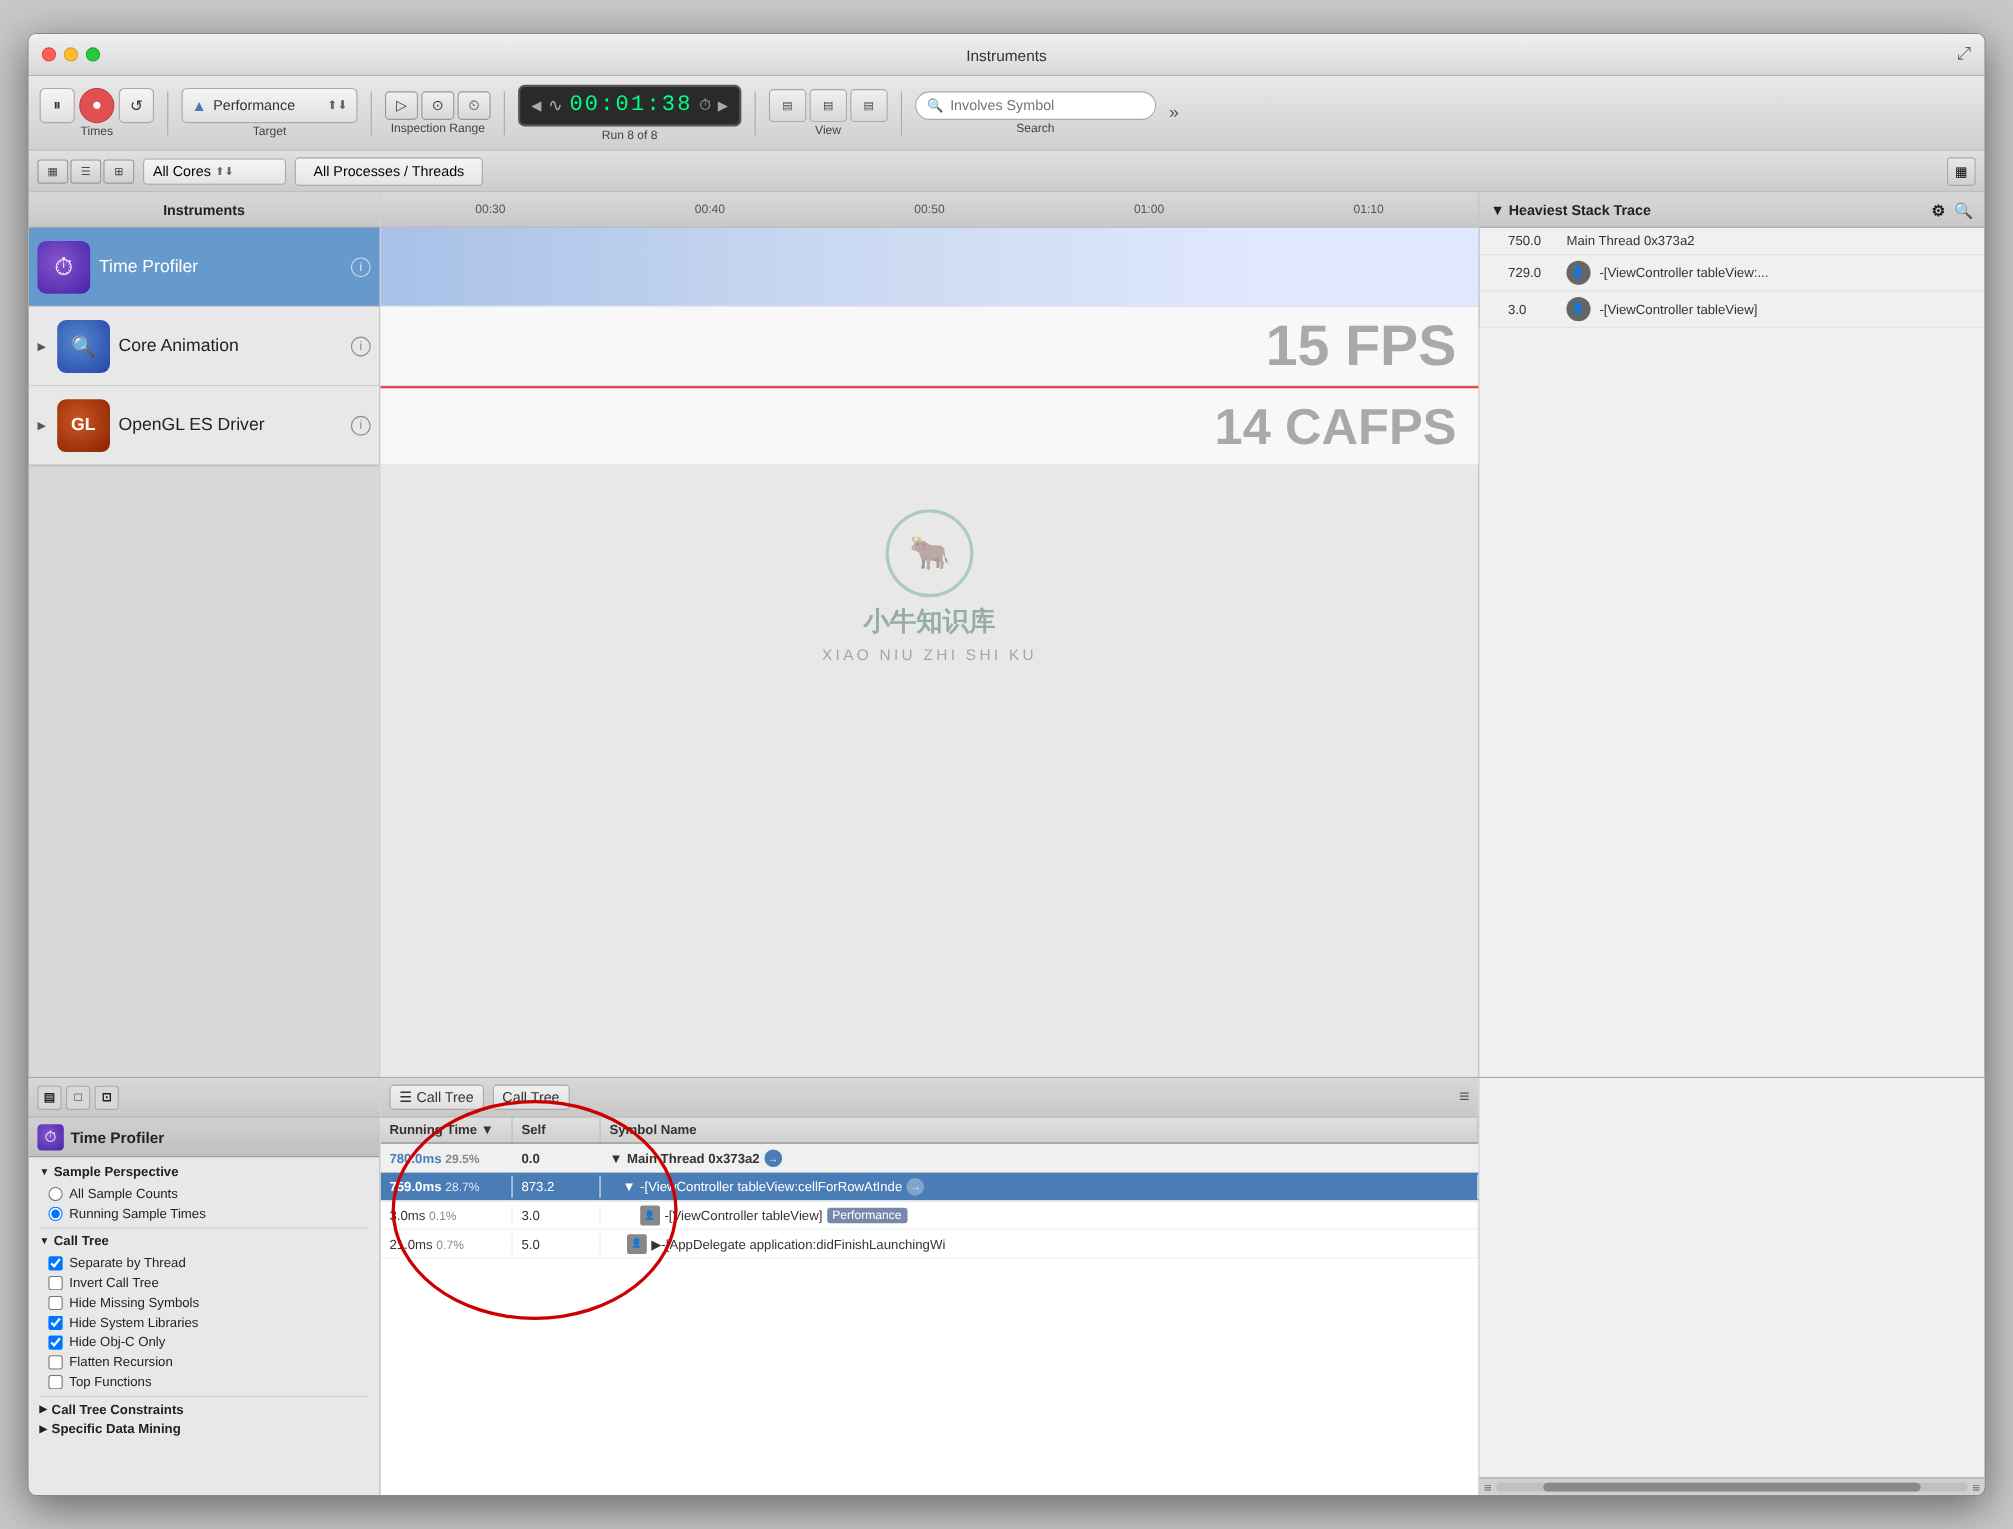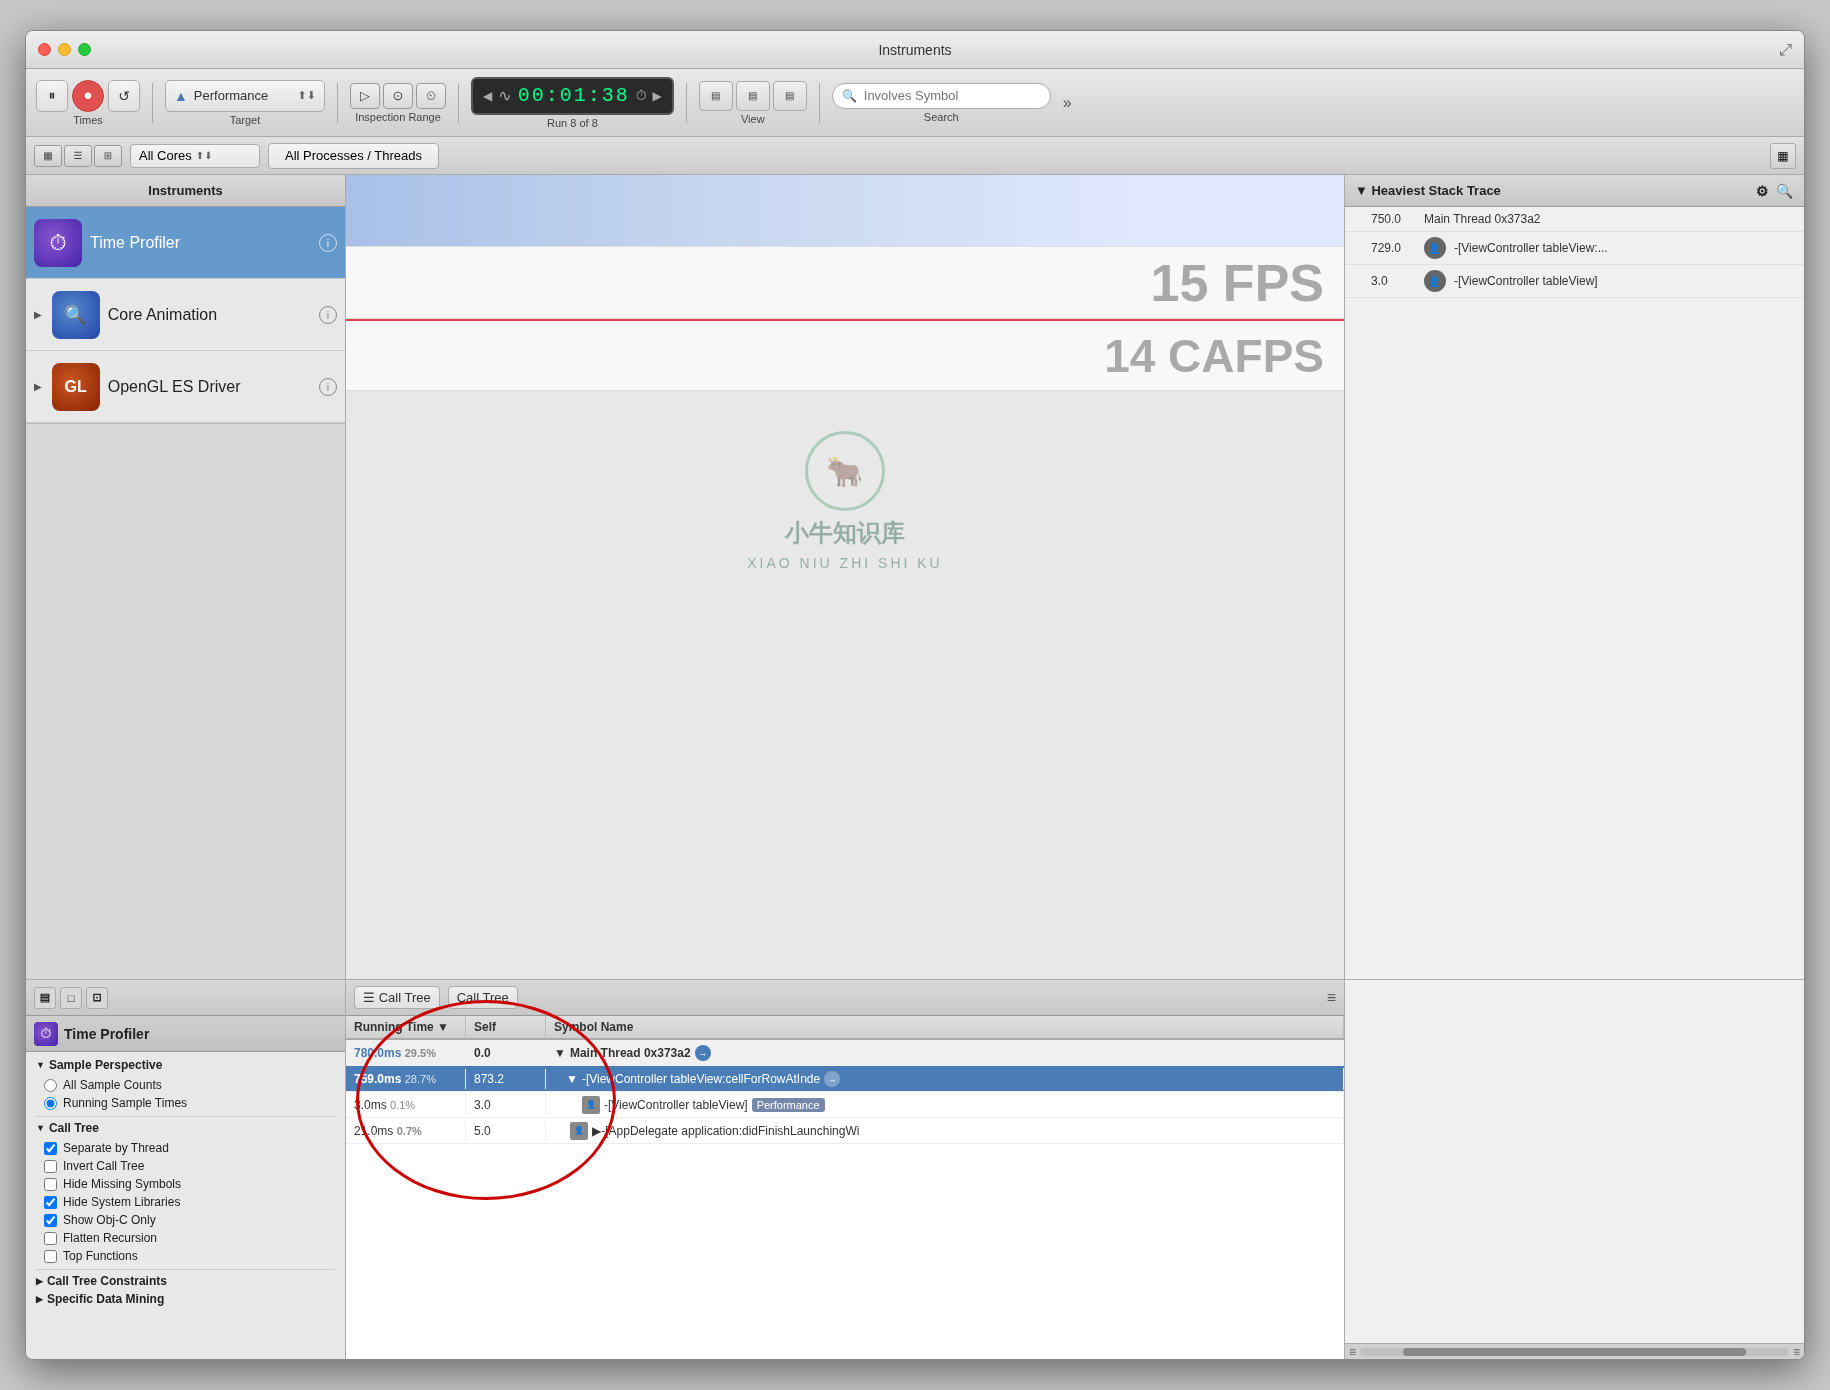--- a/index.html
+++ b/index.html
@@ -862,20 +862,27 @@
         <div class="instrument-icon icon-opengl" style="font-weight:bold;font-size:16px;">GL</div>
         <span class="instrument-name">OpenGL ES Driver</span>
         <div class="info-btn">i</div>
       </div>
 
       <div class="instruments-bottom"></div>
     </div>
 
     <div class="timeline-panel">
 
+      <div class="timeline-header">
+        <span class="time-label">00:30</span>
+        <span class="time-label">00:40</span>
+        <span class="time-label">00:50</span>
+        <span class="time-label">01:00</span>
+        <span class="time-label">01:10</span>
+      </div>
 
       <div class="timeline-row active" style="background: linear-gradient(to right, #a8c0e8 0%, #c8d8f0 40%, #e0e8ff 80%);">
       </div>
 
       <div class="timeline-row" style="background:#f8f8f8;">
         <div class="fps-display">
           <span class="fps-text">15 FPS</span>
         </div>
       </div>
 
@@ -975,21 +982,21 @@
         <div class="option-row">
           <input type="checkbox" style="">
           <span>Hide Missing Symbols</span>
         </div>
         <div class="option-row">
           <input type="checkbox" checked="" style="">
           <span>Hide System Libraries</span>
         </div>
         <div class="option-row">
           <input type="checkbox" checked="" style="">
-          <span>Show Obj-C Only</span>
+          <span>Hide Obj-C Only</span>
         </div>
         <div class="option-row">
           <input type="checkbox" style="">
           <span>Flatten Recursion</span>
         </div>
         <div class="option-row">
           <input type="checkbox" style="">
           <span>Top Functions</span>
         </div>
 
@@ -1072,21 +1079,21 @@
             <span style="padding-left:24px;"></span>
             <div class="user-avatar">👤</div>
             <span>-[ViewController tableView]</span>
             <span class="perf-badge">Performance</span>
           </div>
         </div>
 
         <div class="ct-row">
           <div class="ct-cell ct-cell-running">
             <span>21.0ms</span>
-            <span style="color:#888;font-size:11px;font-weight:bold;"> 0.7%</span>
+            <span style="color:#888;font-size:11px;"> 0.7%</span>
           </div>
           <div class="ct-cell ct-cell-self">5.0</div>
           <div class="ct-cell ct-cell-symbol">
             <span style="padding-left:12px;"></span>
             <div class="user-avatar">👤</div>
             <span>▶-[AppDelegate application:didFinishLaunchingWi</span>
           </div>
         </div>
 
       </div>

